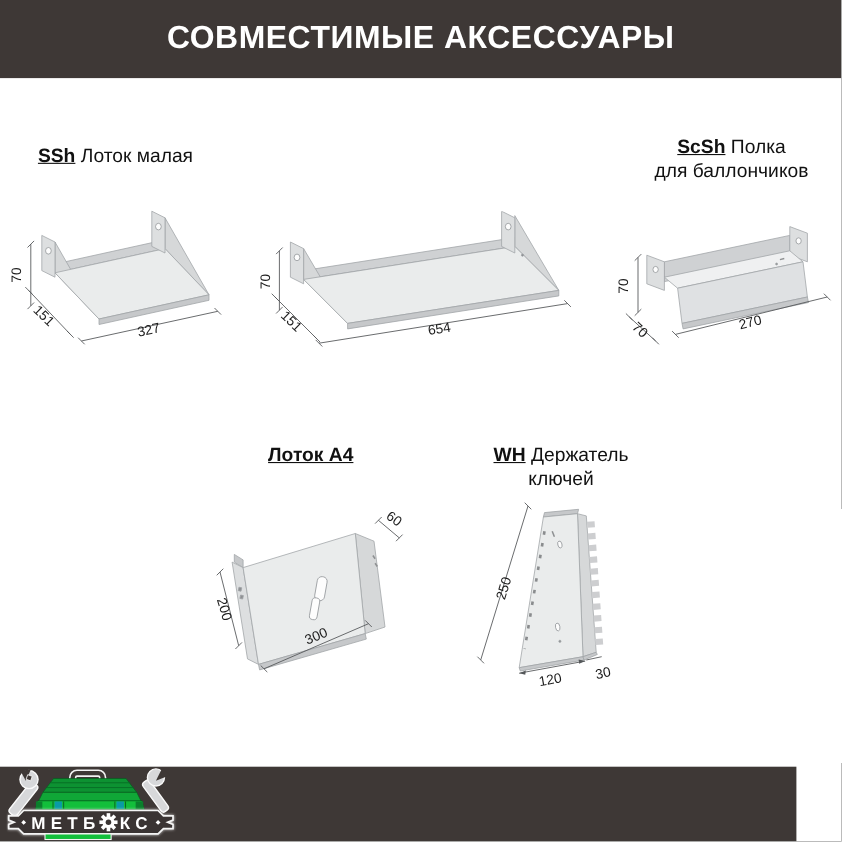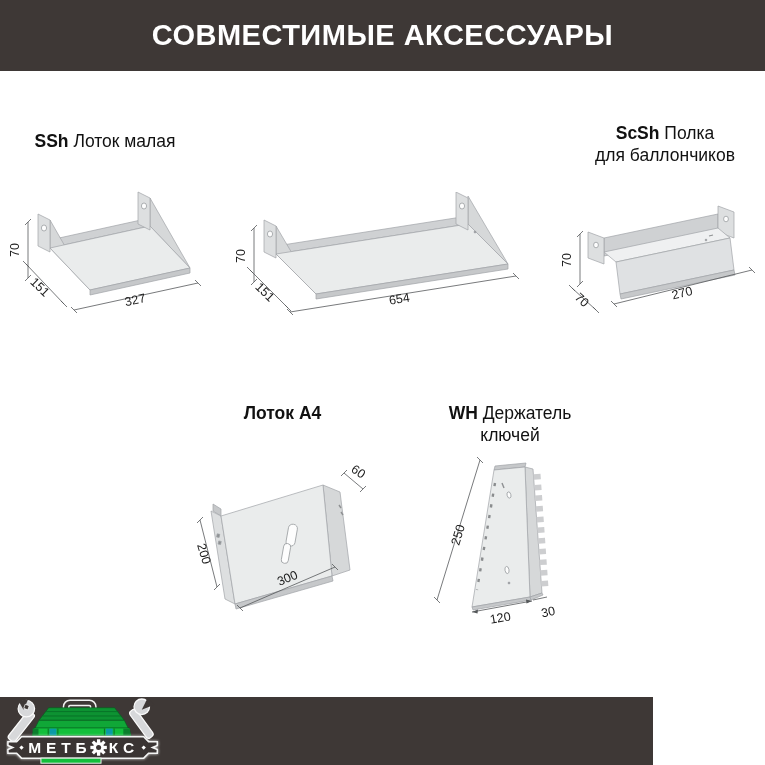--- a/index.html
+++ b/index.html
@@ -4,34 +4,34 @@
 <style>
   html,body{margin:0;padding:0;background:#888;}
   .page{position:relative;width:765px;height:765px;background:#ffffff;overflow:hidden;
         font-family:"Liberation Sans",sans-serif;margin:0 auto;}
   
   .topbar{position:absolute;left:0;top:0;width:765px;height:71px;background:#3e3836;
           display:flex;align-items:center;justify-content:center;}
   .topbar h1{margin:12px;color:#ffffff;font-size:29px;font-weight:700;letter-spacing:.5px;}
   
   .plabel{position:absolute;text-align:center;font-size:17.5px;color:#111;line-height:22px;}
-  .plabel b{font-weight:700;}
+  .plabel b{font-weight:700;text-decoration:underline;}
   
   .figure{position:absolute;}
   .figure svg{display:block;}
   
   .steel{stroke:#a0a4a7;stroke-width:.7;stroke-linejoin:round;}
   .top{fill:#eaecec;} .side{fill:#d6d8d9;} .bracket{fill:#dddfe0;}
   .edge{fill:#c6c8ca;} .backlip{fill:#cfd1d3;} .floor{fill:#eff0f1;} .wall{fill:#dfe1e3;}
   .hole{fill:#fdfdfd;stroke:#8f9396;stroke-width:.7;}
   .dims line{stroke:#55585a;stroke-width:.8;}
   .dimtxt{font-size:12.5px;fill:#1c1c1c;text-anchor:middle;font-family:"Liberation Sans",sans-serif;}
   .mark{fill:#8e9092;}
   
-  .footbar{position:absolute;left:0;bottom:0;width:653px;height:68px;background:#3e3836;}
+  .footbar{position:absolute;left:0;bottom:0;width:724px;height:68px;background:#3e3836;}
   .logo{position:absolute;left:6px;top:1px;}
   .logo .plate{filter:drop-shadow(0 0 1.5px rgba(255,255,255,.85));}
   .logo .brand{font-size:16px;font-weight:700;fill:#ffffff;letter-spacing:5px;
                font-family:"Liberation Sans",sans-serif;}
 </style>
 </head>
 <body>
 
 <div class="page">
 

